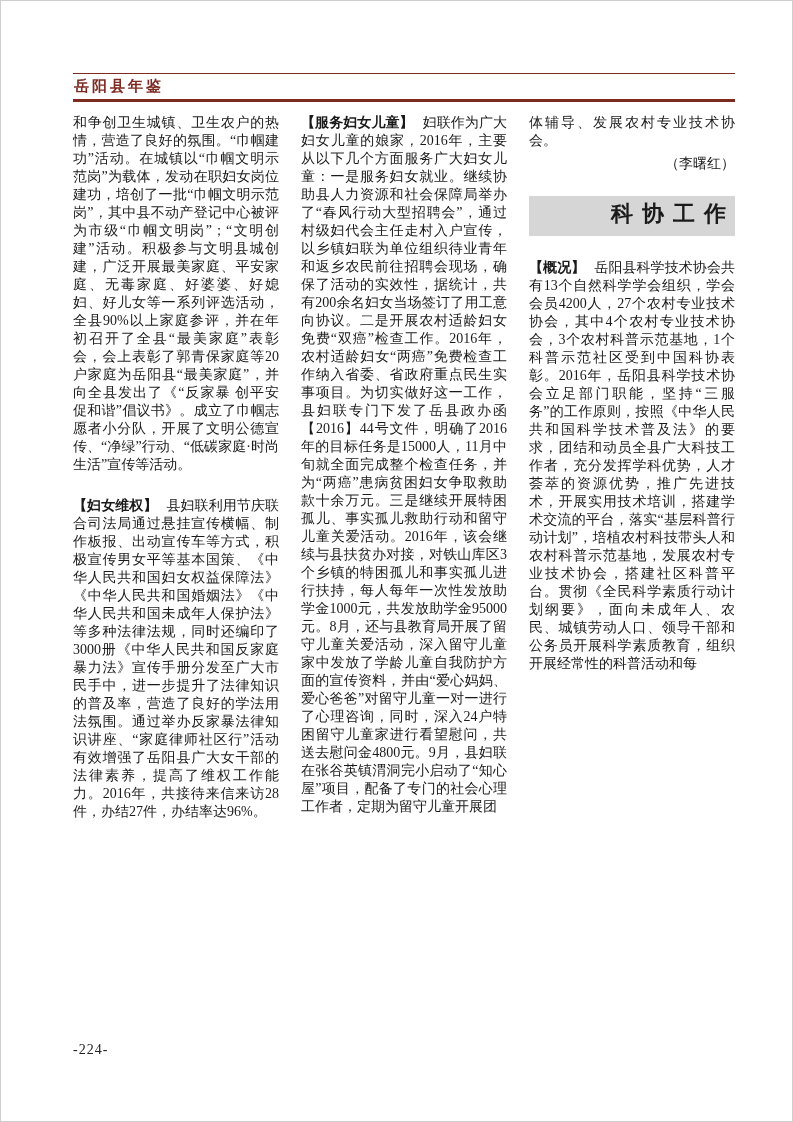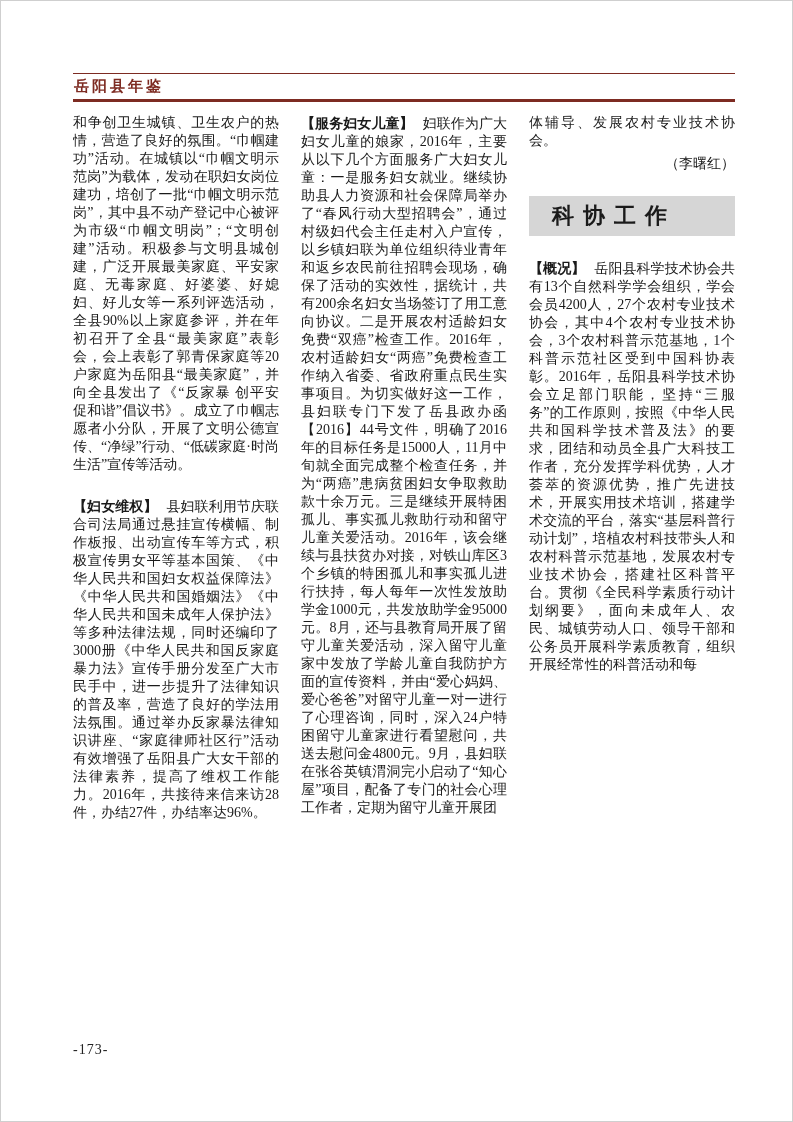--- a/index.html
+++ b/index.html
@@ -22,29 +22,29 @@
     position:absolute; top:114px; width:206px; height:928px;
     font-size:14px; line-height:18px; color:#1a1a1a;
     text-align:justify; text-justify:inter-ideograph; overflow:hidden;
   }
   .col1 { left:73px; }
   .col2 { left:301px; }
   .col3 { left:529px; }
   p.entry { margin-top:23px; }
   .entry-label {
     font-weight:bold; margin-right:9px;
-    font-family:Liberation Sans, sans-serif;
+    font-family:Liberation Serif, serif;
   }
   .attribution { text-align:right; margin-top:5px; }
   .section-box {
     margin-top:23px; height:40px; background:#d6d6d6;
-    display:flex; align-items:center; justify-content:flex-start;
+    display:flex; align-items:center; justify-content:flex-end;
     font-size:22px; font-weight:bold; color:#1a1a1a;
     letter-spacing:9px; padding-left:23px;
-    font-family:Liberation Sans, sans-serif;
+    font-family:Liberation Mono, monospace;
   }
   .page-number {
     position:absolute; left:73px; top:1042px;
     font-size:14px; color:#222; letter-spacing:1px;
   }
 </style>
 </head>
 <body>
 
 <div class="page">
@@ -64,15 +64,15 @@
 
   <div class="col col3">
     <p class="cont">体辅导、发展农村专业技术协会。</p>
     <p class="attribution">（李曙红）</p>
     <div class="section-box">
         <span>科协工作</span>
       </div>
     <p class="entry"><span class="entry-label">【概况】</span><span>岳阳县科学技术协会共有13个自然科学学会组织，学会会员4200人，27个农村专业技术协会，其中4个农村专业技术协会，3个农村科普示范基地，1个科普示范社区受到中国科协表彰。2016年，岳阳县科学技术协会立足部门职能，坚持“三服务”的工作原则，按照《中华人民共和国科学技术普及法》的要求，团结和动员全县广大科技工作者，充分发挥学科优势，人才荟萃的资源优势，推广先进技术，开展实用技术培训，搭建学术交流的平台，落实“基层科普行动计划”，培植农村科技带头人和农村科普示范基地，发展农村专业技术协会，搭建社区科普平台。贯彻《全民科学素质行动计划纲要》，面向未成年人、农民、城镇劳动人口、领导干部和公务员开展科学素质教育，组织开展经常性的科普活动和每</span></p>
   </div>
 
-  <div class="page-number">-173-</div>
+  <div class="page-number">-224-</div>
 
 </div>
 
 </body></html>

